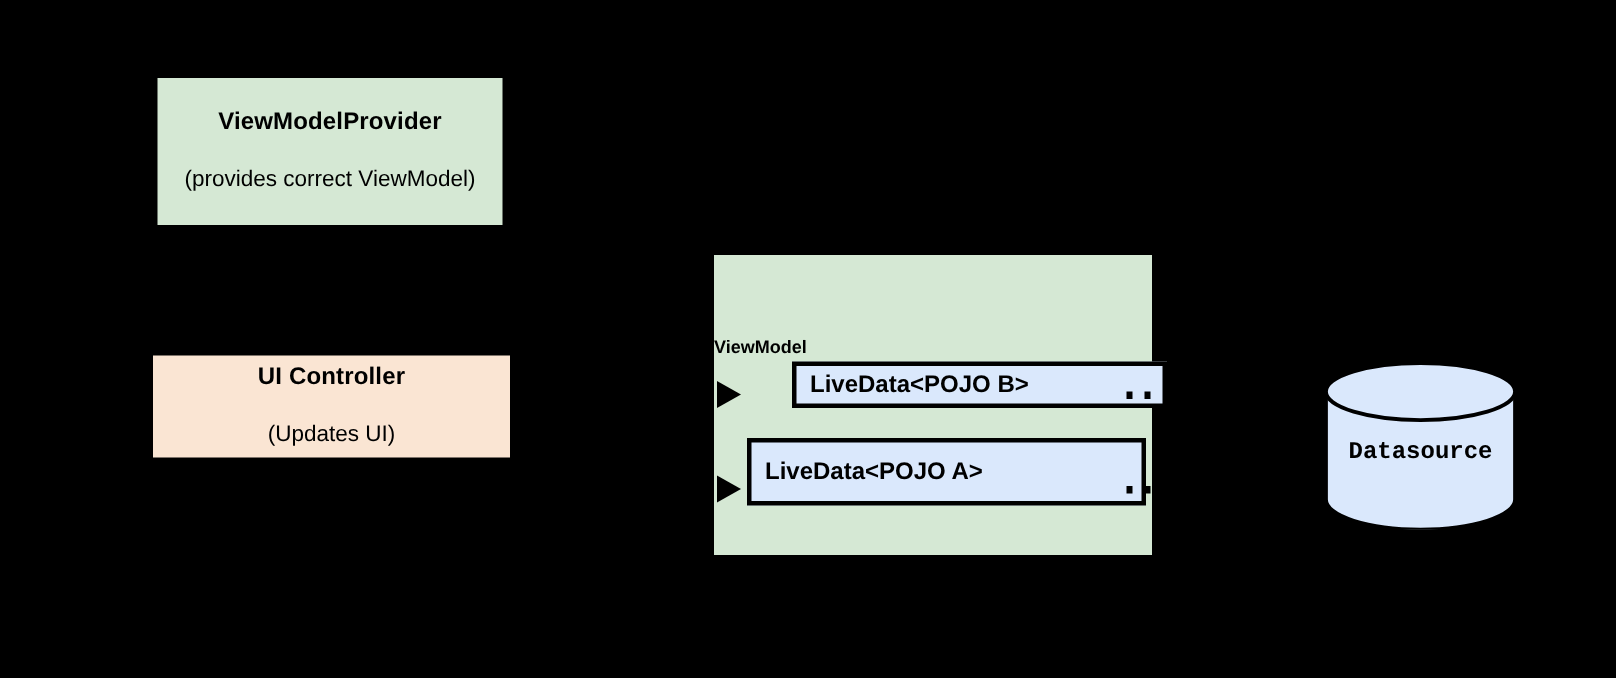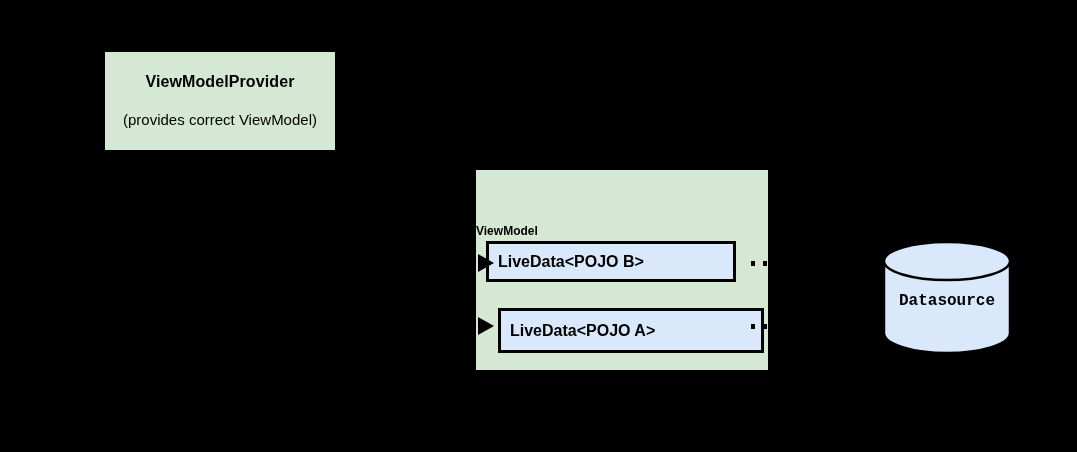--- a/index.html
+++ b/index.html
@@ -87,22 +87,22 @@
     box-sizing: border-box;
     background: #dae8fc;
     border: 3px solid #000000;
     display: flex;
     align-items: center;
     color: #000000;
     font-weight: bold;
     font-size: 16px;
     padding-left: 9px;
   }
-  #livedata-b { left: 486px; top: 241px; width: 250px; height: 41px; }
-  #livedata-a { left: 498px; top: 308px; width: 266px; height: 45px; text-align: right; }
+  #livedata-b { left: 528px; top: 241px; width: 250px; height: 31px; }
+  #livedata-a { left: 498px; top: 292px; width: 266px; height: 45px; text-align: right; }
 
   
   .arrowhead-right {
     position: absolute;
     width: 0;
     height: 0;
     border-top: 9px solid transparent;
     border-bottom: 9px solid transparent;
     border-left: 16px solid #000000;
   }
@@ -154,20 +154,24 @@
 </head>
 <body>
 
 <div id="canvas">
 
   <div class="node-box" id="vm-provider">
     <div class="node-title">ViewModelProvider</div>
     <div class="node-subtitle">(provides correct ViewModel)</div>
   </div>
 
+  <div class="node-box" id="ui-controller">
+    <div class="node-title">UI Controller</div>
+    <div class="node-subtitle">(Updates UI)</div>
+  </div>
 
   <div id="viewmodel">
     <div id="viewmodel-title">ViewModel</div>
   </div>
 
   <div class="livedata-box" id="livedata-b">
     <span>LiveData&lt;POJO B&gt;</span>
   </div>
 
   <div class="livedata-box" id="livedata-a">

